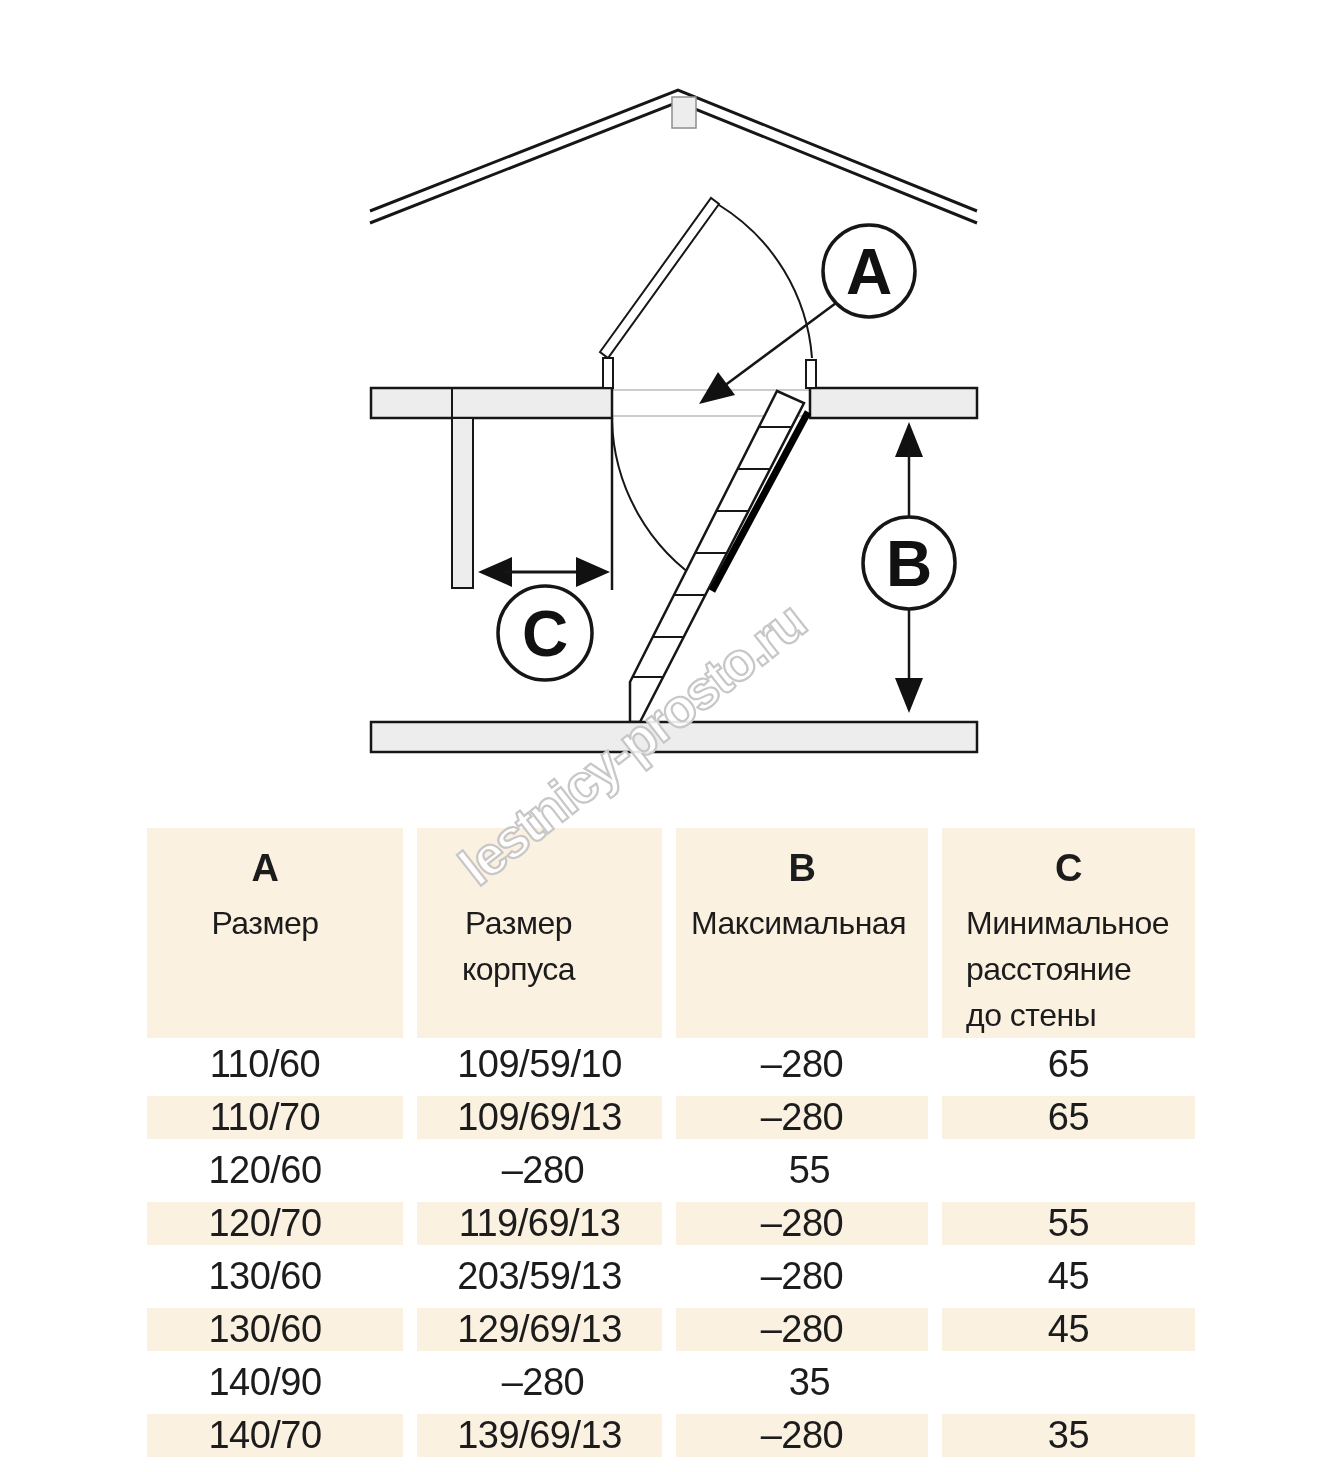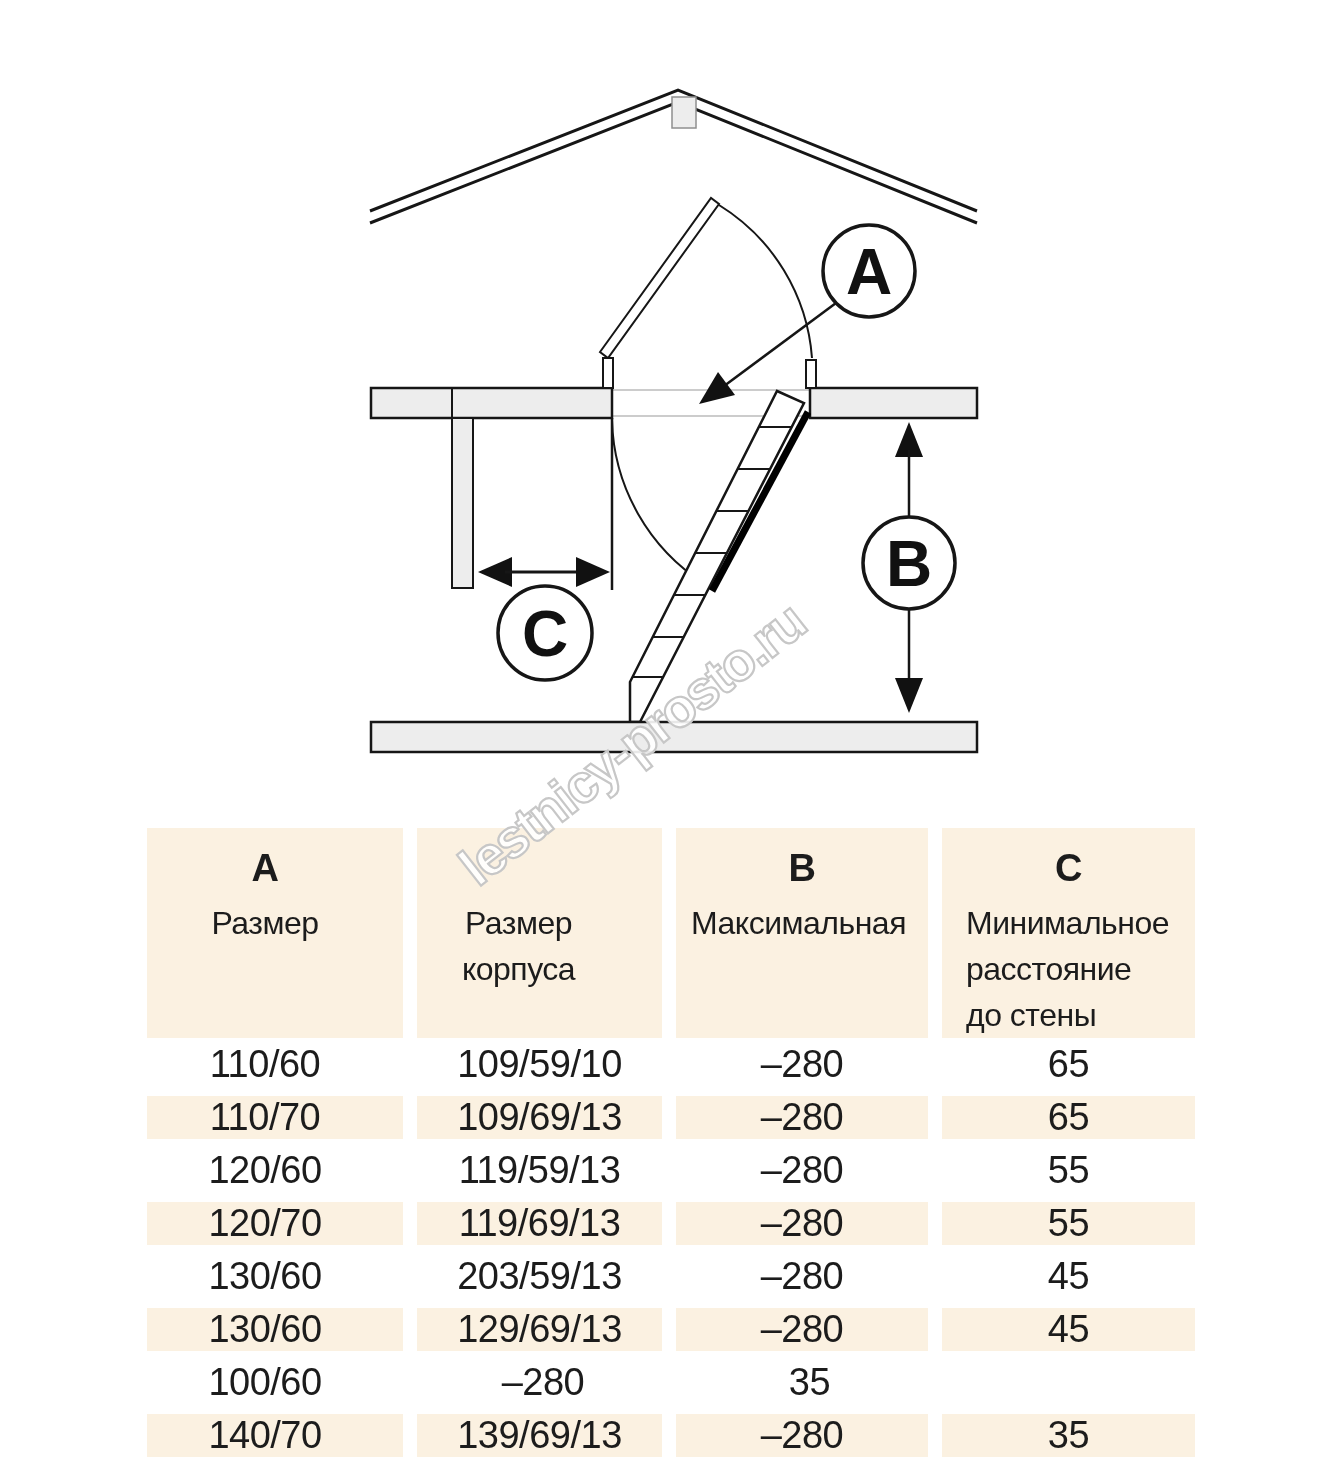--- a/index.html
+++ b/index.html
@@ -157,21 +157,20 @@
         <div class="tcell c3">65</div>
       </div>
       <div class="trow striped">
         <div class="tcell c0">110/70</div>
         <div class="tcell c1">109/69/13</div>
         <div class="tcell c2">–280</div>
         <div class="tcell c3">65</div>
       </div>
       <div class="trow">
         <div class="tcell c0">120/60</div>
-        <div class="tcell c1">119/59/13</div>
         <div class="tcell c2">–280</div>
         <div class="tcell c3">55</div>
       </div>
       <div class="trow striped">
         <div class="tcell c0">120/70</div>
         <div class="tcell c1">119/69/13</div>
         <div class="tcell c2">–280</div>
         <div class="tcell c3">55</div>
       </div>
       <div class="trow">
@@ -180,21 +179,21 @@
         <div class="tcell c2">–280</div>
         <div class="tcell c3">45</div>
       </div>
       <div class="trow striped">
         <div class="tcell c0">130/60</div>
         <div class="tcell c1">129/69/13</div>
         <div class="tcell c2">–280</div>
         <div class="tcell c3">45</div>
       </div>
       <div class="trow">
-        <div class="tcell c0">100/60</div>
+        <div class="tcell c0">140/90</div>
         <div class="tcell c2">–280</div>
         <div class="tcell c3">35</div>
       </div>
       <div class="trow striped">
         <div class="tcell c0">140/70</div>
         <div class="tcell c1">139/69/13</div>
         <div class="tcell c2">–280</div>
         <div class="tcell c3">35</div>
       </div>
     </div>

